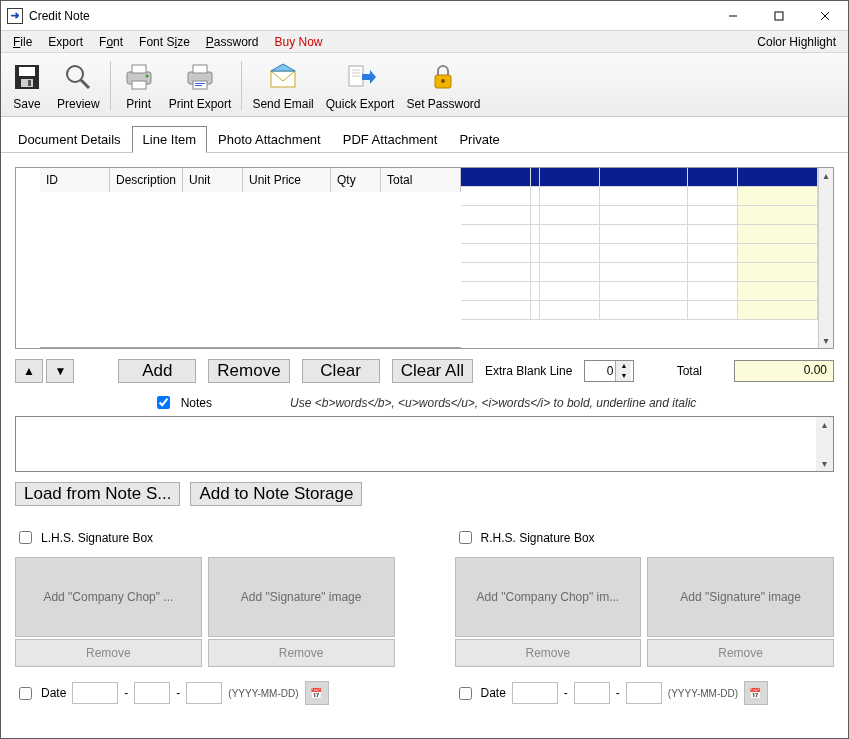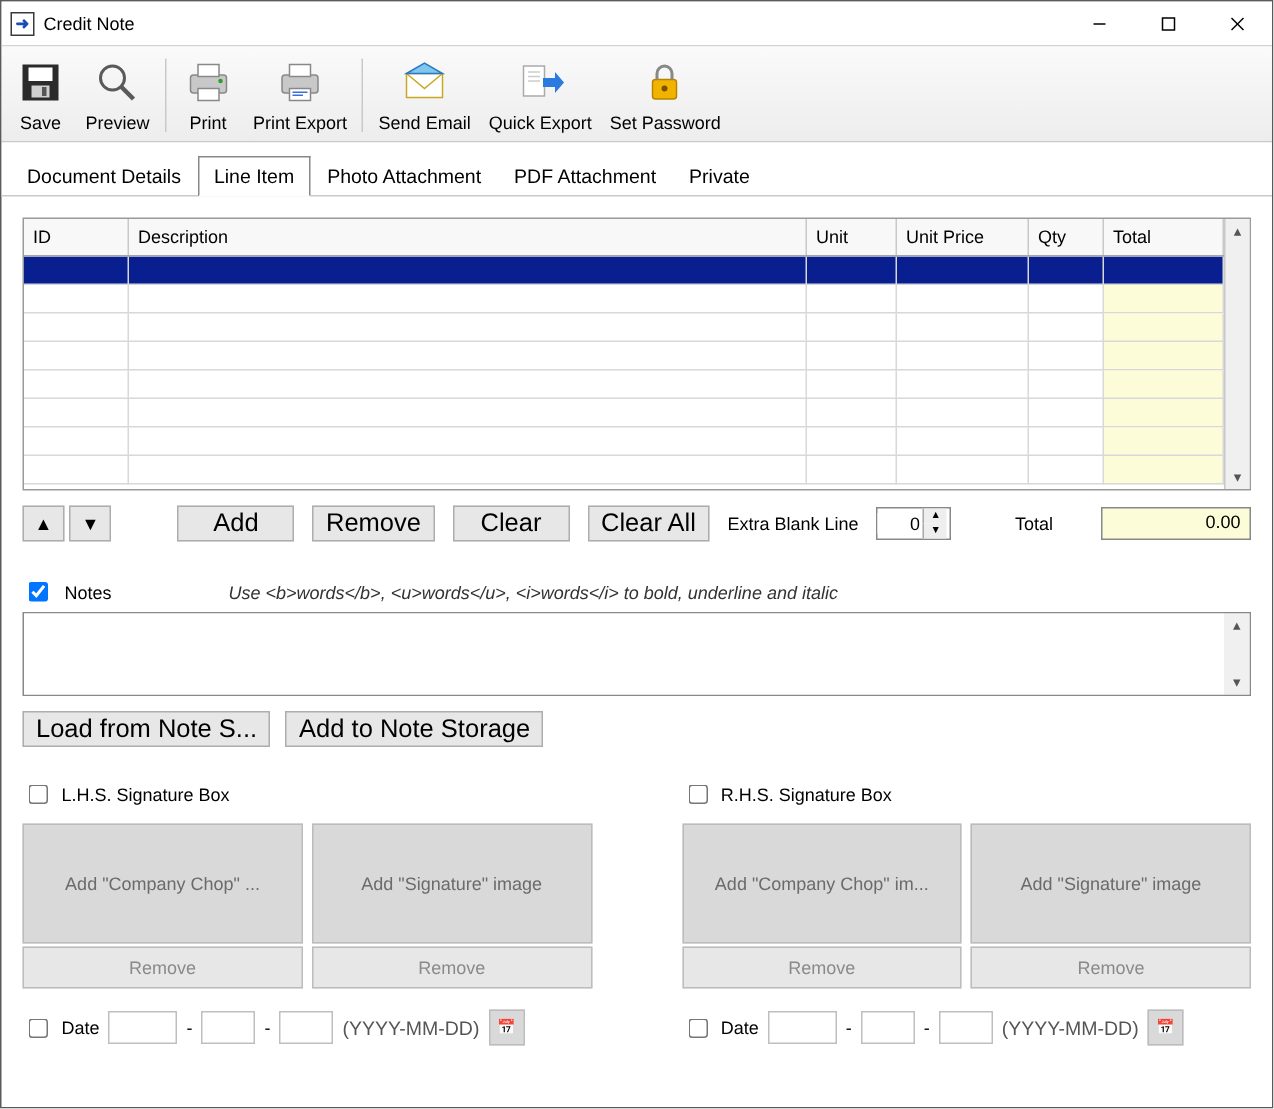--- a/index.html
+++ b/index.html
@@ -110,21 +110,21 @@
     display: flex; flex-direction: column;
   }
 
   
   .gridwrap {
     border: 1px solid #9a9a9a;
     display: flex;
     height: 182px;
   }
   .grid {
-    flex: 1; display: flex; flex-direction: column;
+    flex: 1; display: flex; flex-direction: row; margin-left: 24px;
   }
   .grid-head {
     display: flex; background: #fff; border-bottom: 1px solid #a5a5a5;
   }
   .gh {
     border-right: 1px solid #c8c8c8;
     padding: 4px 6px; font-size: 12px;
     height: 24px; display:flex; align-items:center;
     background: #f8f8f8;
   }
@@ -180,21 +180,21 @@
   .num-input .spin { width: 16px; display:flex; flex-direction:column; }
   .num-input .spin div { height: 10px; font-size:7px; text-align:center; border-left:1px solid #aaa; background:#eee; line-height:10px;}
   .total-box {
     width: 100px; height: 22px; border:1px solid #888;
     background:#fdfcd8; text-align:right; padding:2px 6px;
     font-size:12px;
     margin-left:20px;
   }
 
   
-  .notesrow { display:flex; align-items:center; margin-top:24px; gap:8px; }
+  .notesrow { display:flex; align-items:center; margin-top:10px; gap:8px;justify-content:center; }
   .chk { width:13px; height:13px; }
   .hint { font-style: italic; color:#333; margin-left: 70px; }
   .notesbox {
     margin-top:4px;
     display:flex;
     border:1px solid #888;
     height: 56px;
   }
   .notesbox textarea { flex:1; border:none; resize:none; font-family:inherit; font-size:12px; padding:2px; outline:none; }
   .notesbox .grid-scroll { border-left: none; }
@@ -213,21 +213,21 @@
     padding: 0 6px;
   }
   .removerow { display:flex; gap:6px; margin-top:2px;}
   .removebtn {
     flex:1; height:28px; background:#e7e7e7; border:1px solid #bcbcbc;
     color:#8a8a8a; font-size:12px;
   }
   .daterow { display:flex; align-items:center; gap:6px; margin-top:14px; font-size:12px;}
   .dinput { width:46px; height:22px; border:1px solid #bfbfbf; background:#fff; }
   .dinput.sm { width:36px; }
-  .datehint { font-size:13px; color:#555; }
+  .datehint { font-size:10px; color:#555; }
   .calbtn {
     width:24px; height:24px; background:#d9d9d9; border:1px solid #bcbcbc;
     display:flex; align-items:center; justify-content:center;
     font-size:10px; color:#777;
   }
 </style>
 </head>
 <body>
 
 <div class="window">
@@ -247,20 +247,30 @@
         </svg>
     </div>
     <div class="winbtn close">
       <svg width="10" height="10">
           <line x1="1" y1="1" x2="9" y2="9" stroke="#000"></line>
           <line x1="9" y1="1" x2="1" y2="9" stroke="#000"></line>
         </svg>
     </div>
   </div>
 
+  <div class="menubar">
+    <span class="menuitem"><span class="ul">F</span><span>ile</span></span>
+    <span class="menuitem">Export</span>
+    <span class="menuitem">F<span class="ul">o</span>nt</span>
+    <span class="menuitem">Font S<span class="ul">i</span>ze</span>
+    <span class="menuitem"><span class="ul">P</span>assword</span>
+    <span class="menuitem buynow">Buy Now</span>
+    <span class="menu-spacer"></span>
+    <span class="right-item">Color Highlight</span>
+  </div>
 
   <div class="toolbar">
     <div class="tb-group">
       <div class="tb-btn">
         <span class="tb-icon">
           <svg width="30" height="30">
               <rect x="3" y="3" width="24" height="24" fill="#2b2b2b"></rect>
               <rect x="7" y="5" width="16" height="9" fill="#fff"></rect>
               <rect x="9" y="17" width="12" height="8" fill="#cfcfcf"></rect>
               <rect x="16" y="18" width="3" height="6" fill="#555"></rect>

